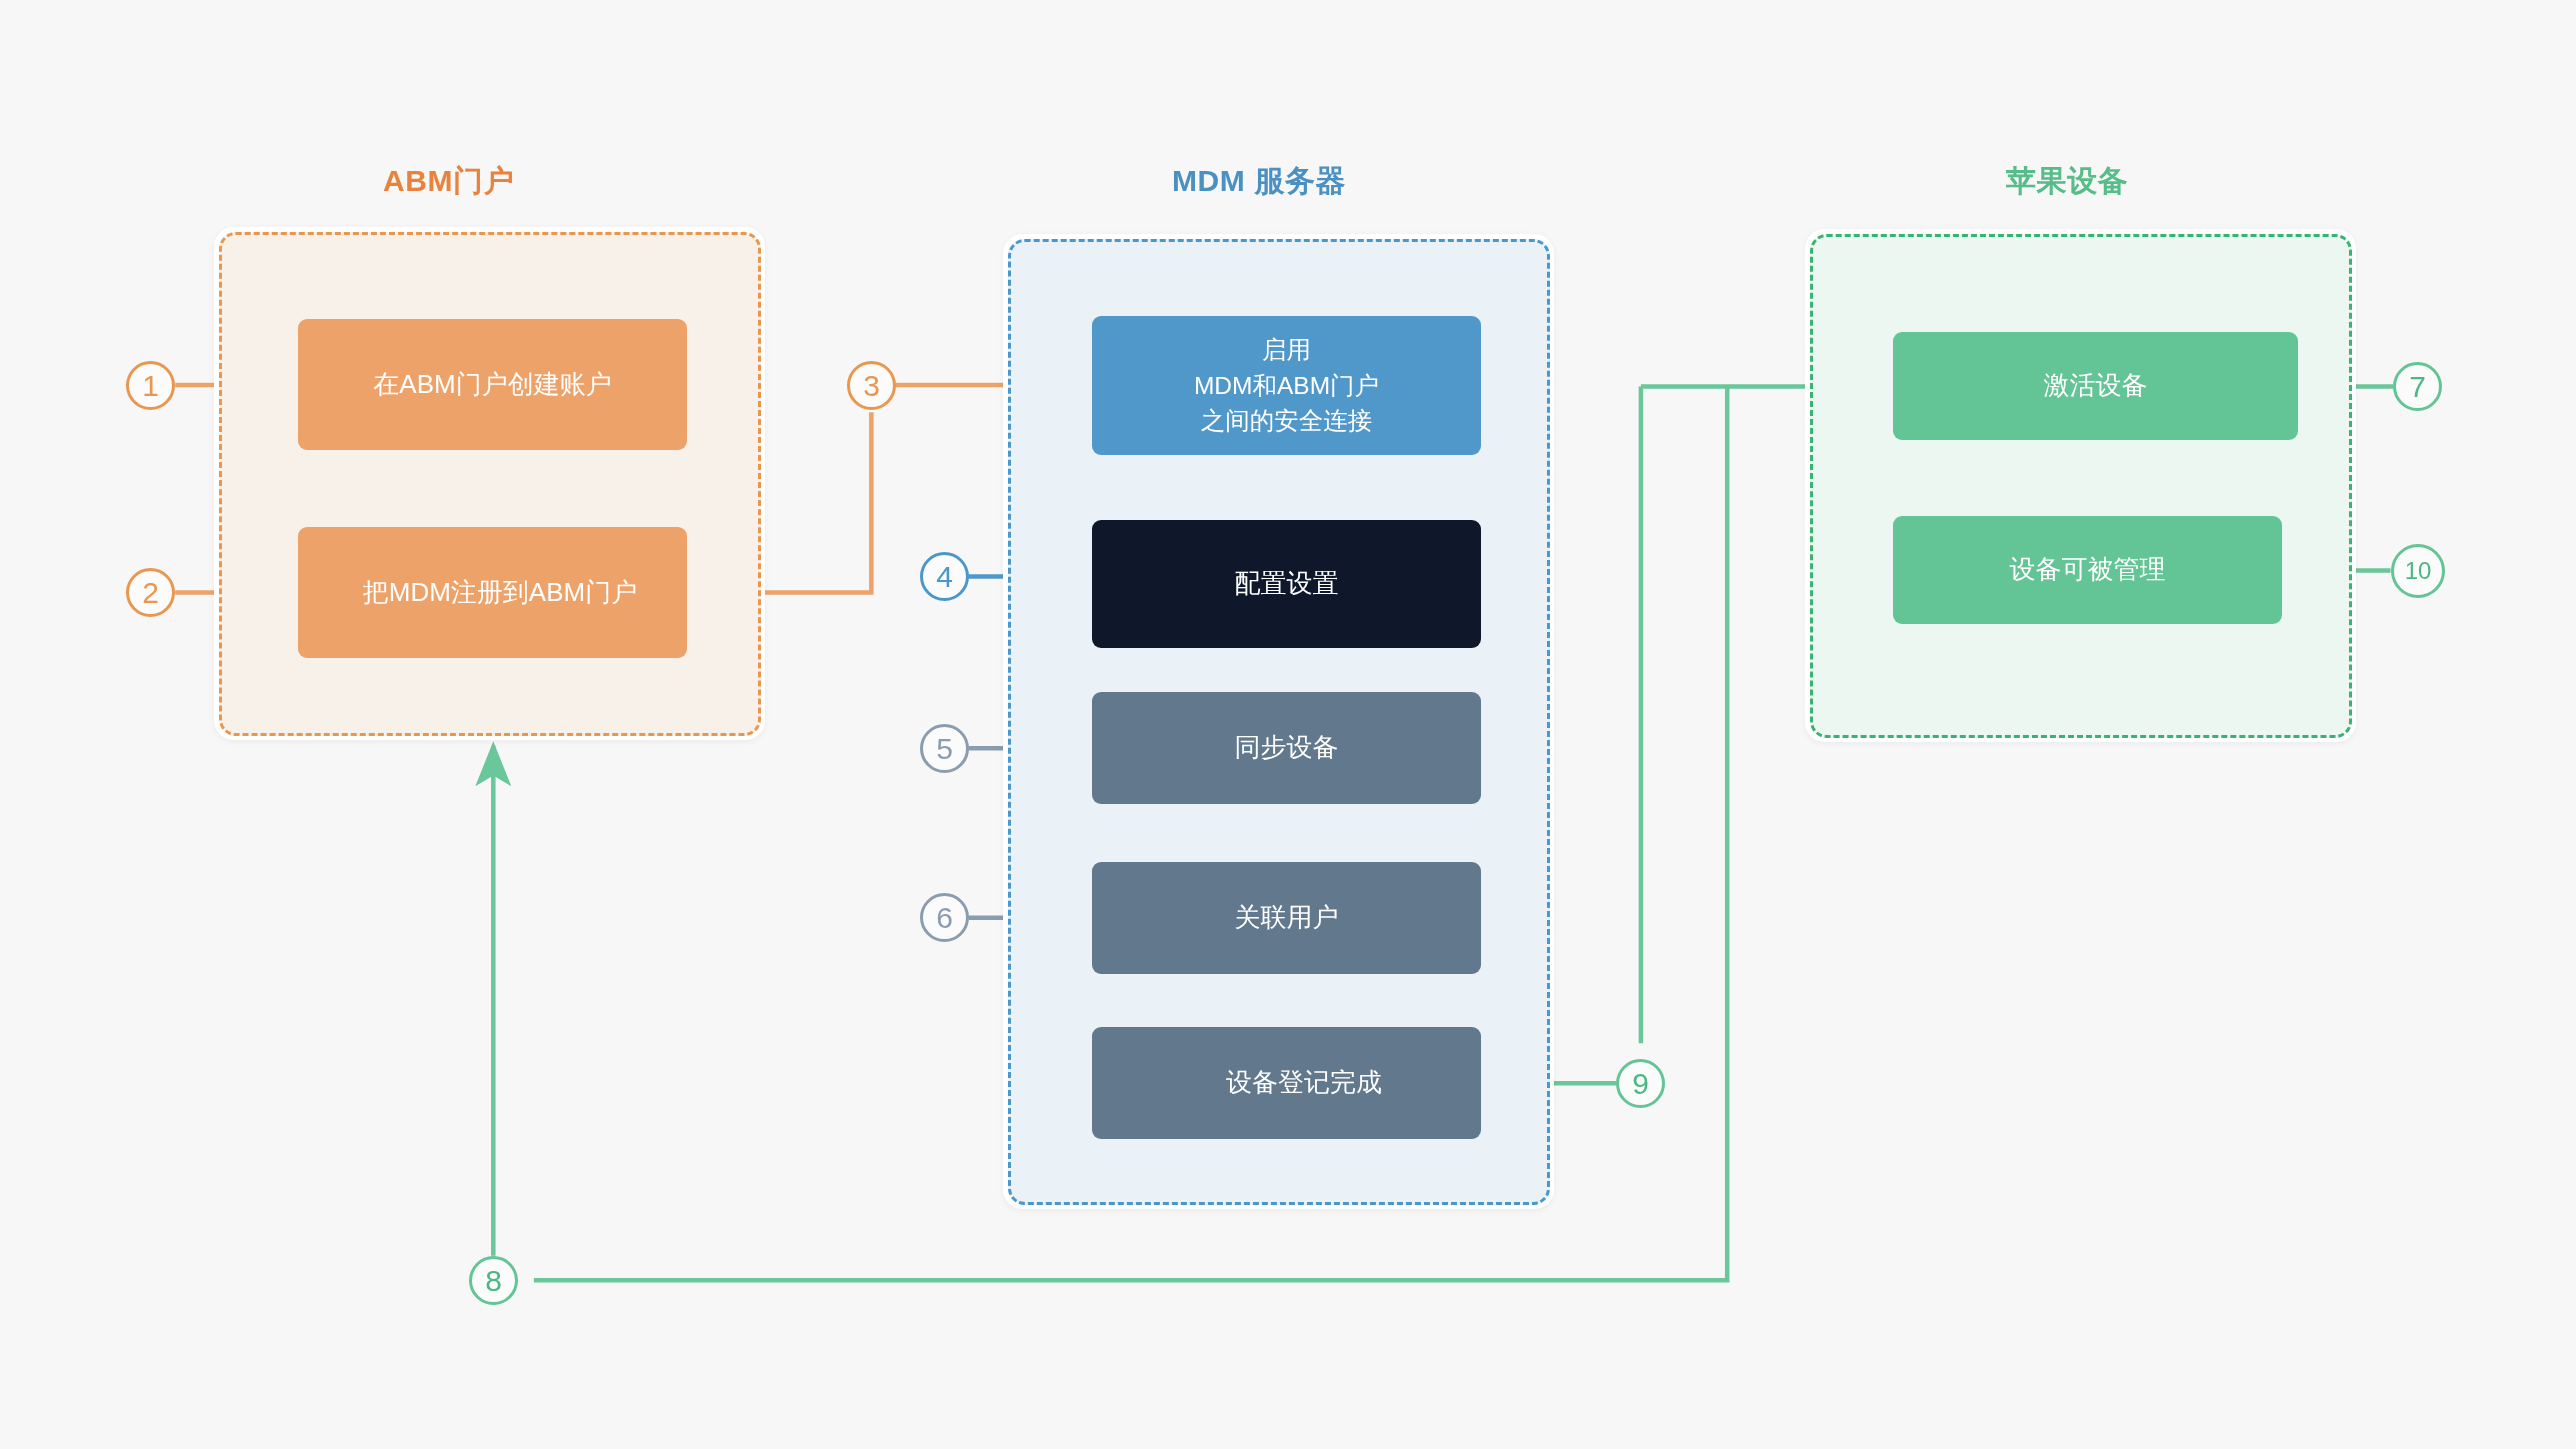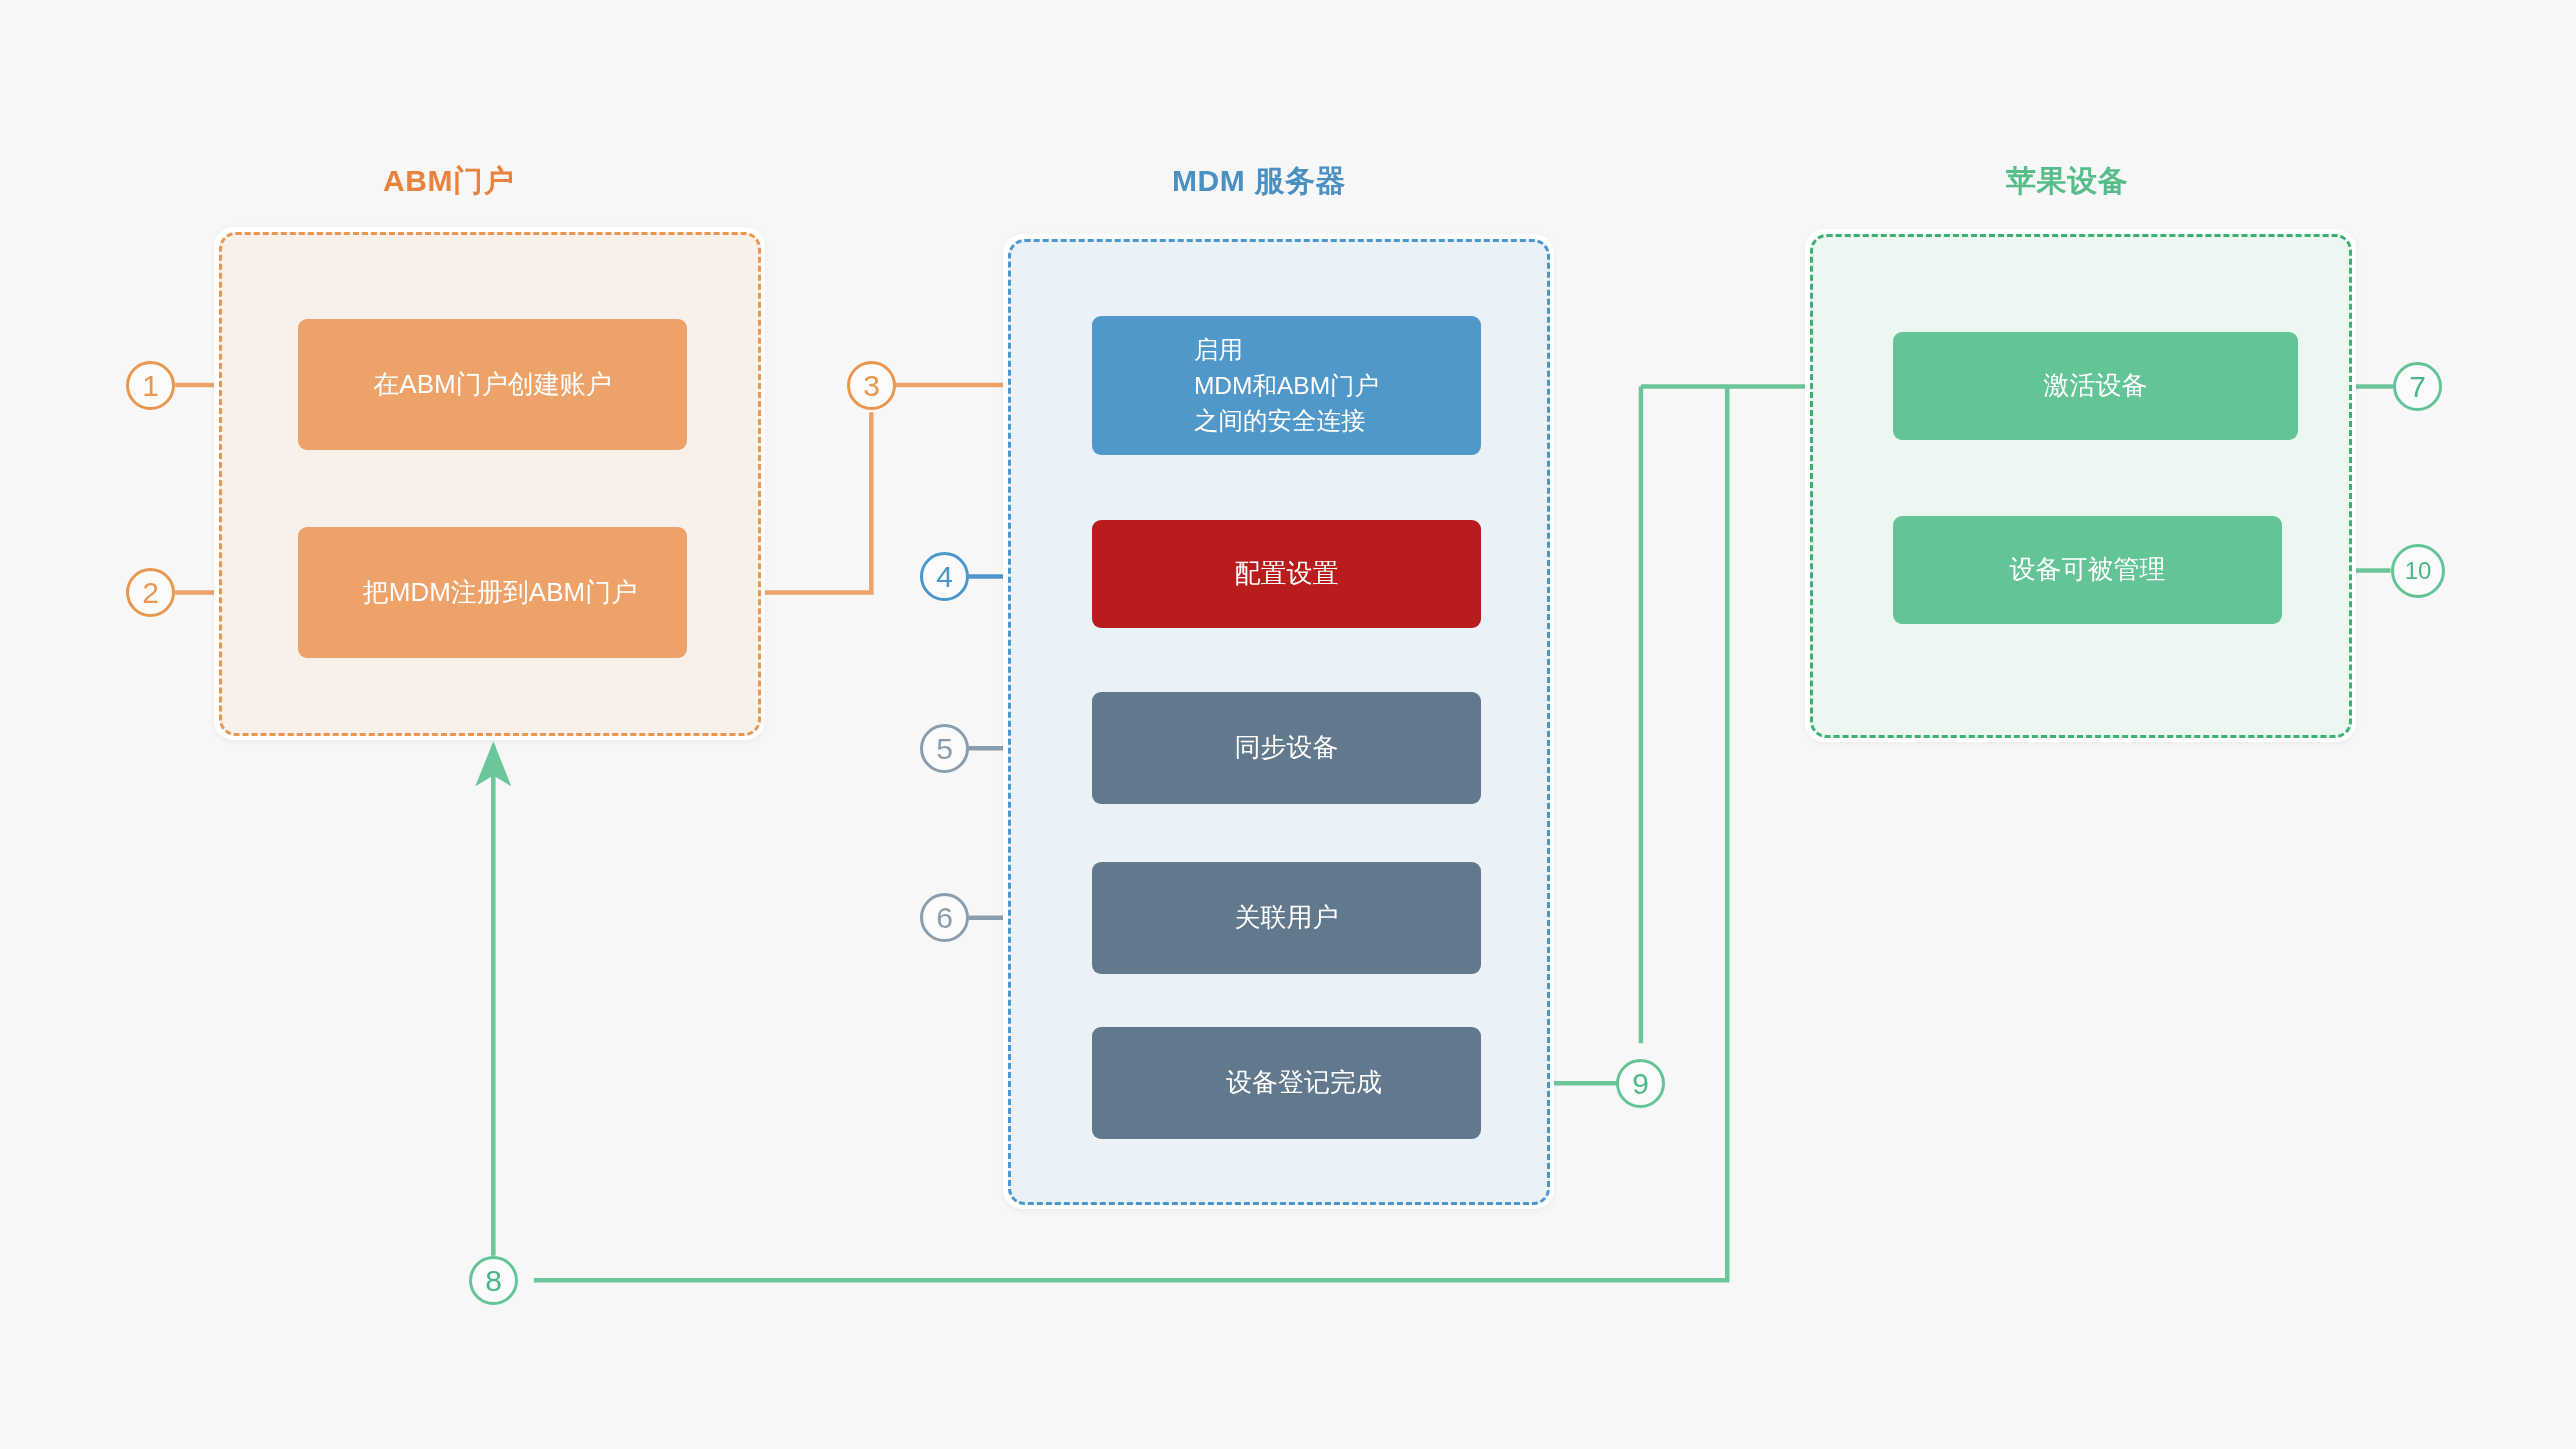--- a/index.html
+++ b/index.html
@@ -29,21 +29,21 @@
     border-radius:19.3px;
     background:#ffffff;
     box-shadow:0 1.3px 6.4px rgba(0,0,0,0.05);
   }
   .node{
     position:absolute;
     border-radius:9px;
     display:flex;
     align-items:center;
     justify-content:center;
-    text-align:left;
+    text-align:center;
     color:#ffffff;
     font-size:26px;
     line-height:1.45;
     box-sizing:border-box;
     padding:3.9px 9px;
     white-space:pre-line;
   }
   .marker{
     position:absolute;
     width:49px;height:49px;
@@ -108,21 +108,21 @@
   <div class="node" style="left:298px;top:319px;width:389px;height:131px;background:#eda269;">在ABM门户创建账户</div>
   <div class="node" style="left:298px;top:527px;width:389px;height:131px;background:#eda269;padding-left:24px;">把MDM注册到ABM门户</div>
 
   <div class="lane-title" style="left:1172px;top:161px;color:#4a90c2;">MDM 服务器</div>
   <div class="lane-shadow" style="left:1003px;top:234px;width:551px;height:975px;"></div>
   <div class="lane-box" style="left:1008px;top:239px;width:542px;height:966px;border:3.2px dashed #4a97cc;background:#eaf2f8;"></div>
 
   <div class="node" style="left:1092px;top:316px;width:389px;height:139px;background:#5198ca;font-size:24.5px;">启用
 MDM和ABM门户
 之间的安全连接</div>
-  <div class="node" style="left:1092px;top:520px;width:389px;height:108px;background:#b91c1c;">配置设置</div>
+  <div class="node" style="left:1092px;top:520px;width:389px;height:128px;background:#0f172a;">配置设置</div>
   <div class="node" style="left:1092px;top:692px;width:389px;height:112px;background:#62788c;">同步设备</div>
   <div class="node" style="left:1092px;top:862px;width:389px;height:112px;background:#62788c;">关联用户</div>
   <div class="node" style="left:1092px;top:1027px;width:389px;height:112px;background:#62788c;padding-left:44px;">设备登记完成</div>
 
   <div class="lane-title" style="left:2006px;top:161px;color:#57bd88;">苹果设备</div>
   <div class="lane-shadow" style="left:1805px;top:229px;width:551px;height:513px;"></div>
   <div class="lane-box" style="left:1810px;top:234px;width:542px;height:504px;border:3.2px dashed #3bb273;background:#ecf7f1;"></div>
 
   <div class="node" style="left:1893px;top:332px;width:405px;height:108px;background:#63c496;">激活设备</div>
   <div class="node" style="left:1893px;top:516px;width:389px;height:108px;background:#63c496;">设备可被管理</div>

